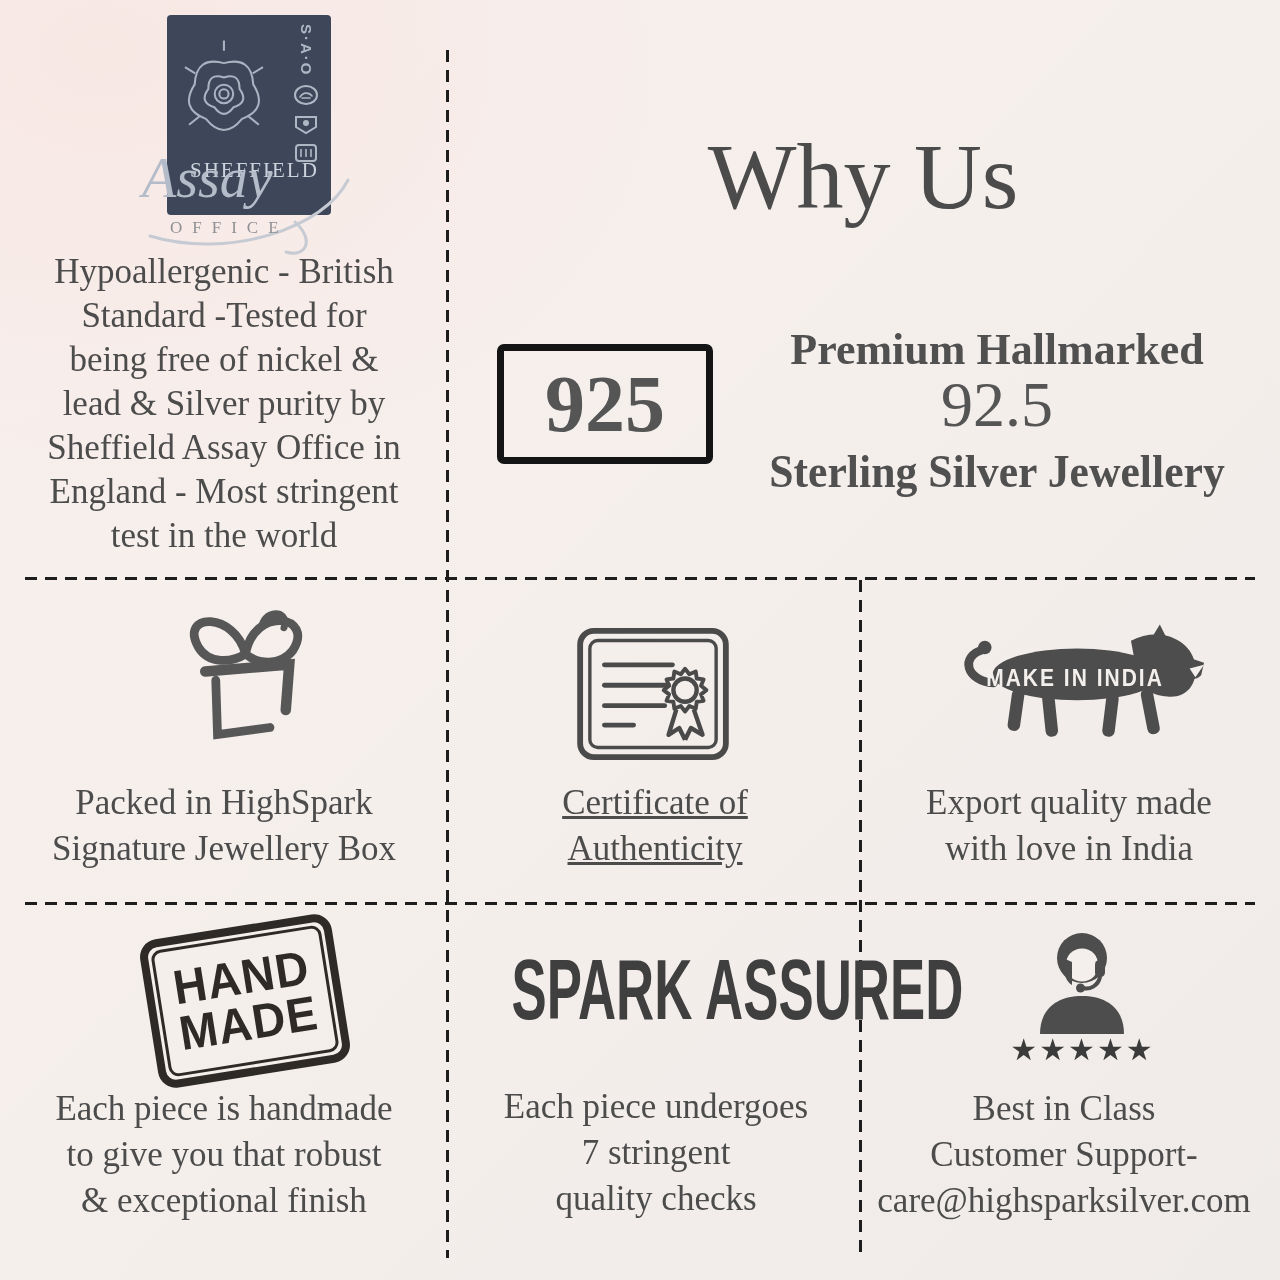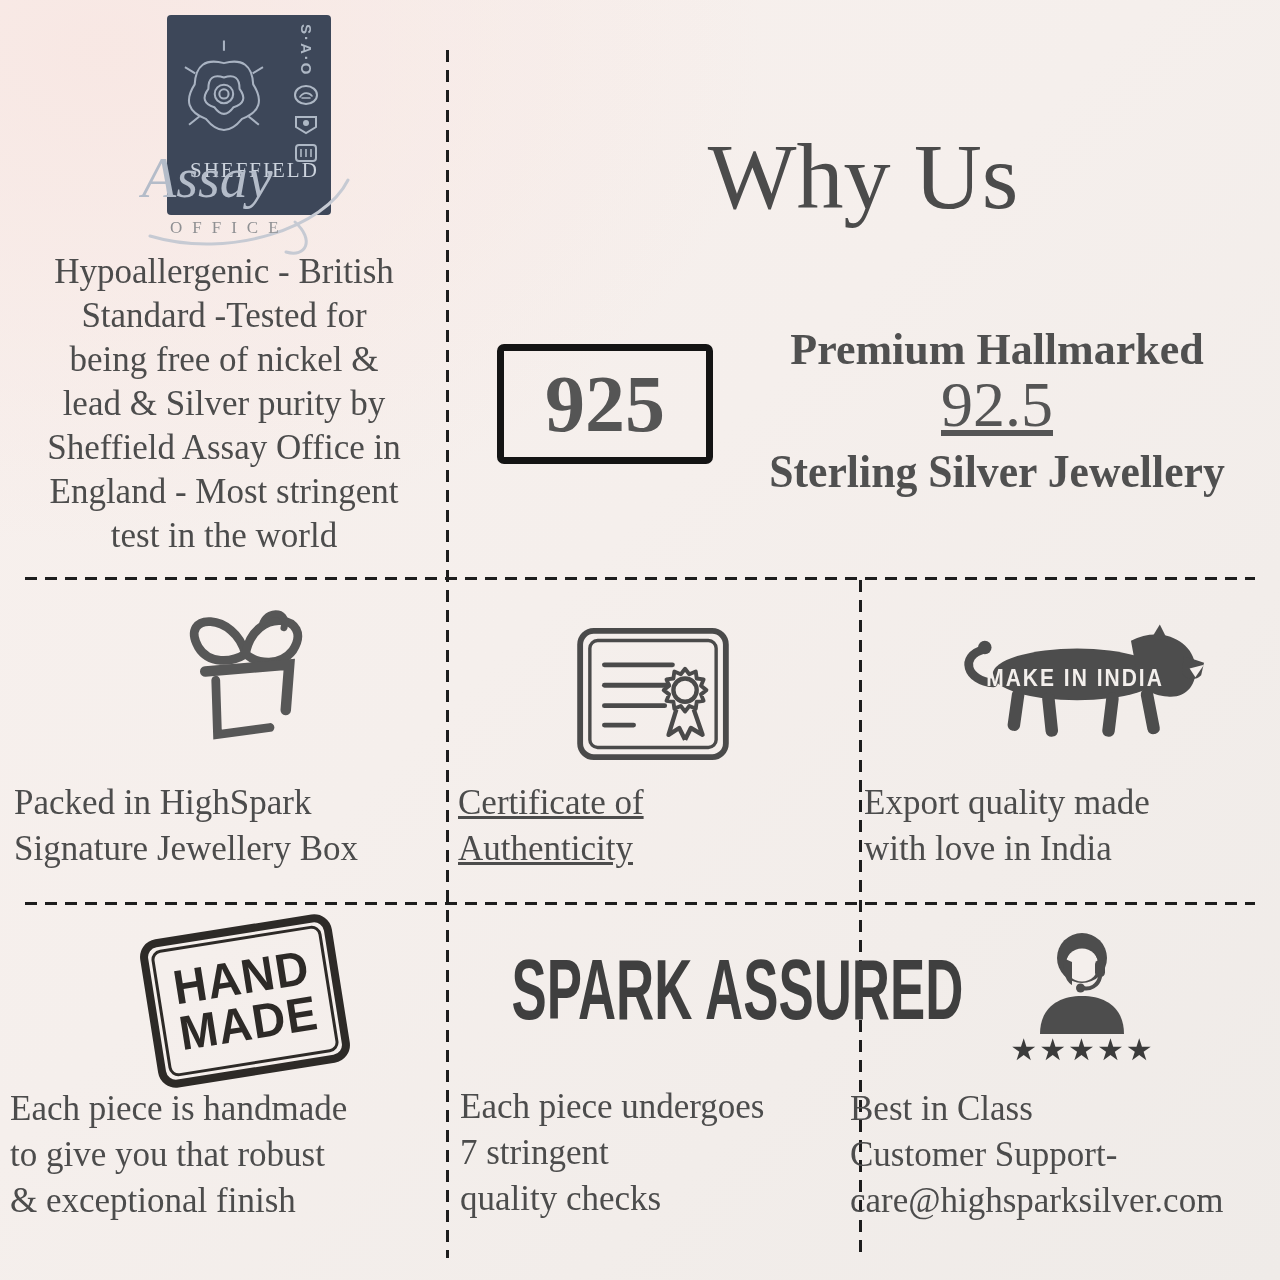--- a/index.html
+++ b/index.html
@@ -30,26 +30,26 @@
   .logo-swash{position:absolute;left:-28px;top:140px;width:280px;height:110px;}
 
   
   .tl-paragraph{position:absolute;left:16px;top:250px;width:416px;text-align:center;font-size:35px;line-height:44px;color:#4c4c4c;}
 
   
   .why-us{position:absolute;left:460px;top:126px;width:806px;text-align:center;font-size:94px;line-height:100px;color:#4b4b4b;}
   .badge-925{position:absolute;left:497px;top:344px;width:202px;height:106px;border:7px solid #141414;border-radius:7px;
     display:flex;align-items:center;justify-content:center;font-size:80px;font-weight:bold;color:#555;}
   .premium{position:absolute;left:742px;top:324px;width:510px;text-align:center;font-size:44px;font-weight:bold;color:#505050;}
-  .purity{position:absolute;left:742px;top:368px;width:510px;text-align:center;font-size:64px;color:#555;text-decoration:underline;}
+  .purity{position:absolute;left:742px;top:368px;width:510px;text-align:center;font-size:64px;color:#555;}
   .sterling{position:absolute;left:722px;top:444px;width:550px;text-align:center;font-size:47px;font-weight:bold;color:#505050;transform:scaleX(.93);transform-origin:center;}
 
   
   .icon-abs{position:absolute;}
-  .cell-text{position:absolute;font-size:35px;line-height:46px;color:#4c4c4c;}
+  .cell-text{position:absolute;text-align:center;font-size:35px;line-height:46px;color:#4c4c4c;}
   #mid1-text{left:14px;top:780px;width:420px;}
   #mid2-text{left:458px;top:780px;width:394px;text-decoration:underline;}
   #mid3-text{left:864px;top:780px;width:410px;}
   .lion-wrap{position:absolute;left:955px;top:620px;width:250px;height:128px;}
   .lion-overlay{position:absolute;left:18px;top:46px;width:204px;text-align:center;color:#f3efec;
     font-family:"Liberation Sans",sans-serif;font-weight:bold;font-size:21px;letter-spacing:2px;transform:scaleY(1.1);}
 
   
   .stamp{position:absolute;left:148px;top:926px;width:178px;height:134px;transform:rotate(-9deg);
     border:8px solid #2d2a27;border-radius:18px;display:flex;align-items:center;justify-content:center;}

